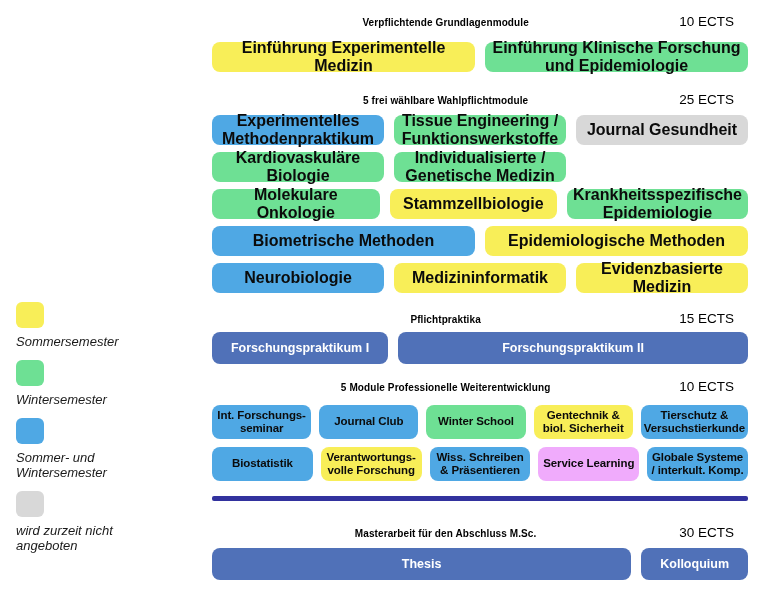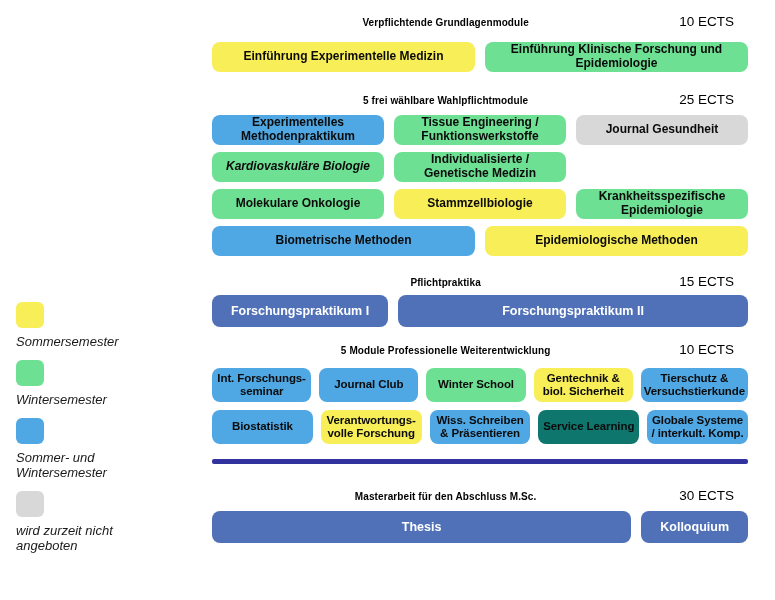--- a/index.html
+++ b/index.html
@@ -16,21 +16,21 @@
   .legend-label{font-size:13px;line-height:15px;color:#1a1a1a;width:120px;font-style:italic;}
   
   .main{position:absolute;left:212px;top:0;width:536px;}
   .title-row{display:flex;align-items:baseline;height:18px;}
   .section-title{flex:1;text-align:center;font-weight:700;font-size:10px;letter-spacing:0.1px;}
   .ects{flex:0 0 auto;padding-right:14px;text-align:right;font-size:13.5px;}
   .rows{display:flex;flex-direction:column;gap:7px;}
   .row{display:flex;gap:10px;}
   .module{
     border-radius:8px;display:flex;align-items:center;justify-content:center;
-    text-align:center;font-weight:700;font-size:12px;line-height:1.15;
+    text-align:center;font-weight:700;font-size:16px;line-height:1.15;
     padding:1px 6px;box-sizing:border-box;color:#0b0b0b;
   }
   .module.dark{color:#ffffff;}
   #s1{margin-top:14px;} #s1 .title-row{margin-bottom:10px;} #s1 .row{height:30px;}
   #s2{margin-top:20px;} #s2 .title-row{margin-bottom:5px;}  #s2 .row{height:30px;}
   #s3{margin-top:18px;} #s3 .title-row{margin-bottom:3px;}  #s3 .row{height:32px;}
   #s3 .module{font-size:12.5px;}
   #s4{margin-top:15px;} #s4 .title-row{margin-bottom:8px;}
   #s4 .rows{gap:8px;} #s4 .row{gap:8px;height:34px;}
   #s4 .module{font-size:11.5px;padding:1px 3px;letter-spacing:-0.1px;}
@@ -80,32 +80,37 @@
       <div class="section-title">5 frei wählbare Wahlpflichtmodule</div>
       <div class="ects">25 ECTS</div>
     </div>
     <div class="rows">
         <div class="row">
           <div class="module" style="flex: 1 1 0px; background: rgb(79, 168, 228);">Experimentelles Methodenpraktikum</div>
           <div class="module" style="flex: 1 1 0px; background: rgb(110, 224, 148);">Tissue Engineering / Funktionswerkstoffe</div>
           <div class="module" style="flex: 1 1 0px; background: rgb(216, 216, 216);">Journal Gesundheit</div>
         </div>
         <div class="row">
-          <div class="module" style="flex: 1 1 0px; background: rgb(110, 224, 148); font-style: italic;">Kardiovaskuläre Biologie</div>
+          <div class="module" style="flex: 1 1 0px; background: rgb(110, 224, 148);">Kardiovaskuläre Biologie</div>
           <div class="module" style="flex: 1 1 0px; background: rgb(110, 224, 148);">Individualisierte / Genetische Medizin</div>
           <div class="module" style="flex: 1 1 0px; background: rgb(248, 238, 88); margin-top: 46px;">Klinische Studien</div>
         </div>
         <div class="row">
           <div class="module" style="flex: 1 1 0px; background: rgb(110, 224, 148);">Molekulare Onkologie</div>
           <div class="module" style="flex: 1 1 0px; background: rgb(248, 238, 88);">Stammzellbiologie</div>
           <div class="module" style="flex: 1 1 0px; background: rgb(110, 224, 148);">Krankheitsspezifische Epidemiologie</div>
         </div>
         <div class="row">
           <div class="module" style="flex: 1 1 0px; background: rgb(79, 168, 228);">Biometrische Methoden</div>
           <div class="module" style="flex: 1 1 0px; background: rgb(248, 238, 88);">Epidemiologische Methoden</div>
+        </div>
+        <div class="row">
+          <div class="module" style="flex: 1 1 0px; background: rgb(79, 168, 228);">Neurobiologie</div>
+          <div class="module" style="flex: 1 1 0px; background: rgb(248, 238, 88);">Medizininformatik</div>
+          <div class="module" style="flex: 1 1 0px; background: rgb(248, 238, 88);">Evidenzbasierte Medizin</div>
         </div>
       </div>
   </div>
 
   <div class="section" id="s3">
     <div class="title-row">
       <div class="section-title">Pflichtpraktika</div>
       <div class="ects">15 ECTS</div>
     </div>
     <div class="rows">
@@ -126,21 +131,21 @@
           <div class="module" style="flex: 1 1 0px; background: rgb(79, 168, 228);">Int. Forschungs-seminar</div>
           <div class="module" style="flex: 1 1 0px; background: rgb(79, 168, 228);">Journal Club</div>
           <div class="module" style="flex: 1 1 0px; background: rgb(110, 224, 148);">Winter School</div>
           <div class="module" style="flex: 1 1 0px; background: rgb(248, 238, 88);">Gentechnik &amp; biol. Sicherheit</div>
           <div class="module" style="flex: 1 1 0px; background: rgb(79, 168, 228);">Tierschutz &amp; Versuchstierkunde</div>
         </div>
         <div class="row">
           <div class="module" style="flex: 1 1 0px; background: rgb(79, 168, 228);">Biostatistik</div>
           <div class="module" style="flex: 1 1 0px; background: rgb(248, 238, 88);">Verantwortungs-volle Forschung</div>
           <div class="module" style="flex: 1 1 0px; background: rgb(79, 168, 228);">Wiss. Schreiben &amp; Präsentieren</div>
-          <div class="module" style="flex: 1 1 0px; background: #0f766e;">Service Learning</div>
+          <div class="module" style="flex: 1 1 0px; background: #f0abfc;">Service Learning</div>
           <div class="module" style="flex: 1 1 0px; background: rgb(79, 168, 228);">Globale Systeme / interkult. Komp.</div>
         </div>
       </div>
   </div>
 
   <div class="divider" style="background: rgb(50, 50, 158);"></div>
 
   <div class="section" id="s5">
     <div class="title-row">
       <div class="section-title">Masterarbeit für den Abschluss M.Sc.</div>

